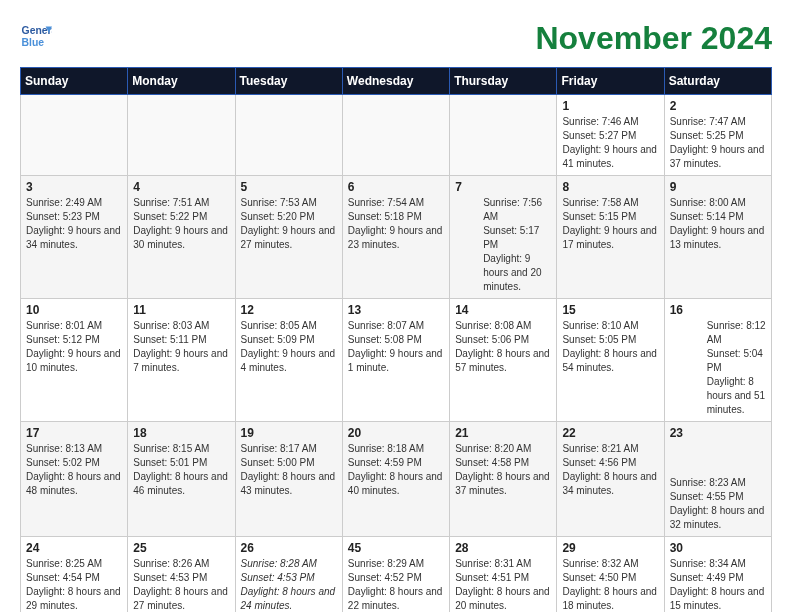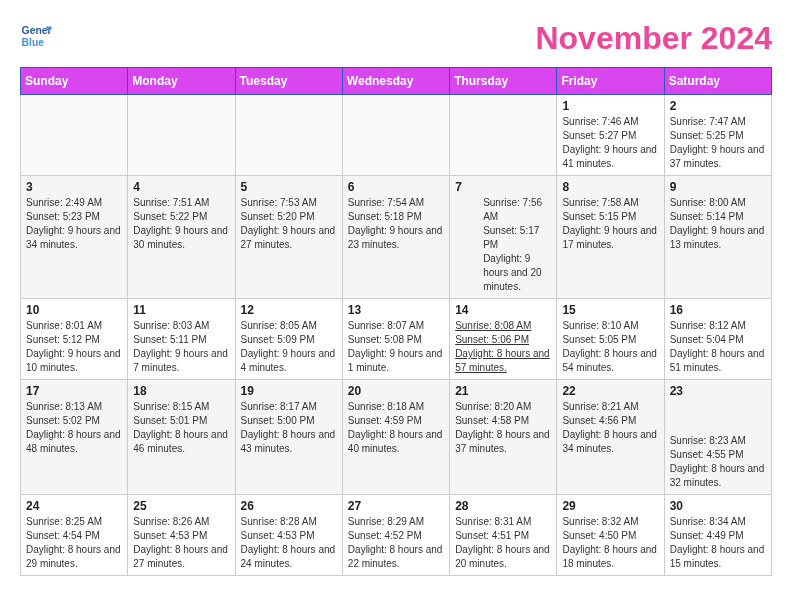--- a/index.html
+++ b/index.html
@@ -24,33 +24,33 @@
     .logo-icon {
       width: 32px;
       height: 32px;
     }
     .title-block {
       text-align: right;
     }
     .month-title {
       font-size: 32px;
       font-weight: bold;
-      color: #ec4899;
+      color: #15803d;
     }
     .location {
       font-size: 14px;
       color: #555;
     }
     table {
       width: 100%;
       border-collapse: collapse;
       table-layout: fixed;
     }
     thead tr th {
-      background: #d946ef;
+      background: #0f172a;
       color: #fff;
       font-size: 12px;
       font-weight: bold;
       padding: 6px 4px;
       text-align: left;
       border: 1px solid #2a5ab4;
     }
     tbody tr td {
       border: 1px solid #ccc;
       vertical-align: top;
@@ -189,33 +189,33 @@
 Daylight: 9 hours and 4 minutes.</div>
         </td>
         <td>
           <div class="day-number">13</div>
           <div class="day-detail" style="white-space: pre-line;">Sunrise: 8:07 AM
 Sunset: 5:08 PM
 Daylight: 9 hours and 1 minute.</div>
         </td>
         <td>
           <div class="day-number">14</div>
-          <div class="day-detail" style="white-space: pre-line; text-decoration: underline;">Sunrise: 8:08 AM
+          <div class="day-detail" style="white-space: pre-line;">Sunrise: 8:08 AM
 Sunset: 5:06 PM
 Daylight: 8 hours and 57 minutes.</div>
         </td>
         <td>
           <div class="day-number">15</div>
           <div class="day-detail" style="white-space: pre-line;">Sunrise: 8:10 AM
 Sunset: 5:05 PM
 Daylight: 8 hours and 54 minutes.</div>
         </td>
         <td>
           <div class="day-number">16</div>
-          <div class="day-detail" style="white-space: pre-line;">Sunrise: 8:12 AM
+          <div class="day-detail" style="white-space: pre-line; margin-left: 37px;">Sunrise: 8:12 AM
 Sunset: 5:04 PM
 Daylight: 8 hours and 51 minutes.</div>
         </td>
       </tr>
       <tr>
         <td>
           <div class="day-number">17</div>
           <div class="day-detail" style="white-space: pre-line;">Sunrise: 8:13 AM
 Sunset: 5:02 PM
 Daylight: 8 hours and 48 minutes.</div>
@@ -265,26 +265,26 @@
 Daylight: 8 hours and 29 minutes.</div>
         </td>
         <td>
           <div class="day-number">25</div>
           <div class="day-detail" style="white-space: pre-line;">Sunrise: 8:26 AM
 Sunset: 4:53 PM
 Daylight: 8 hours and 27 minutes.</div>
         </td>
         <td>
           <div class="day-number">26</div>
-          <div class="day-detail" style="white-space: pre-line;">Sunrise: 8:28 AM
+          <div class="day-detail" style="white-space: pre-line; font-style: italic;">Sunrise: 8:28 AM
 Sunset: 4:53 PM
 Daylight: 8 hours and 24 minutes.</div>
         </td>
         <td>
-          <div class="day-number">27</div>
+          <div class="day-number">45</div>
           <div class="day-detail" style="white-space: pre-line;">Sunrise: 8:29 AM
 Sunset: 4:52 PM
 Daylight: 8 hours and 22 minutes.</div>
         </td>
         <td>
           <div class="day-number">28</div>
           <div class="day-detail" style="white-space: pre-line;">Sunrise: 8:31 AM
 Sunset: 4:51 PM
 Daylight: 8 hours and 20 minutes.</div>
         </td>

